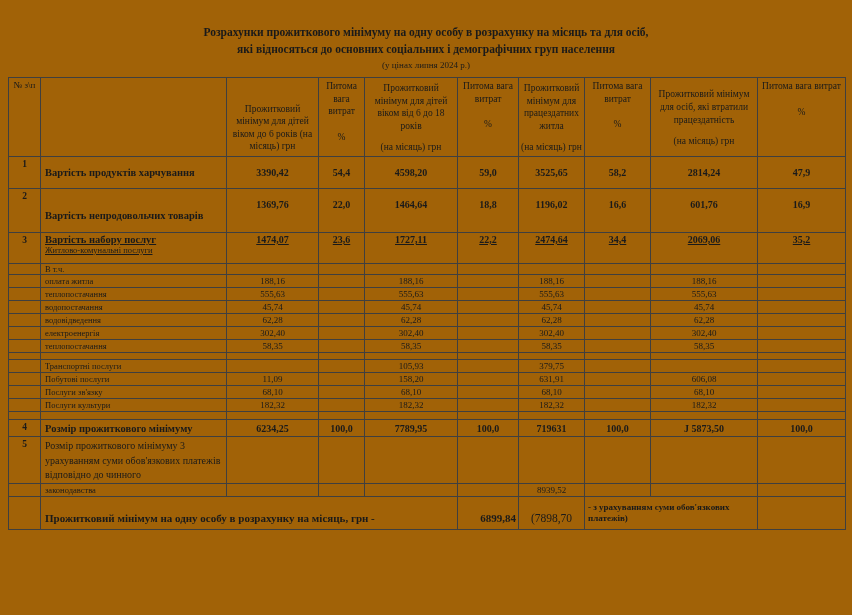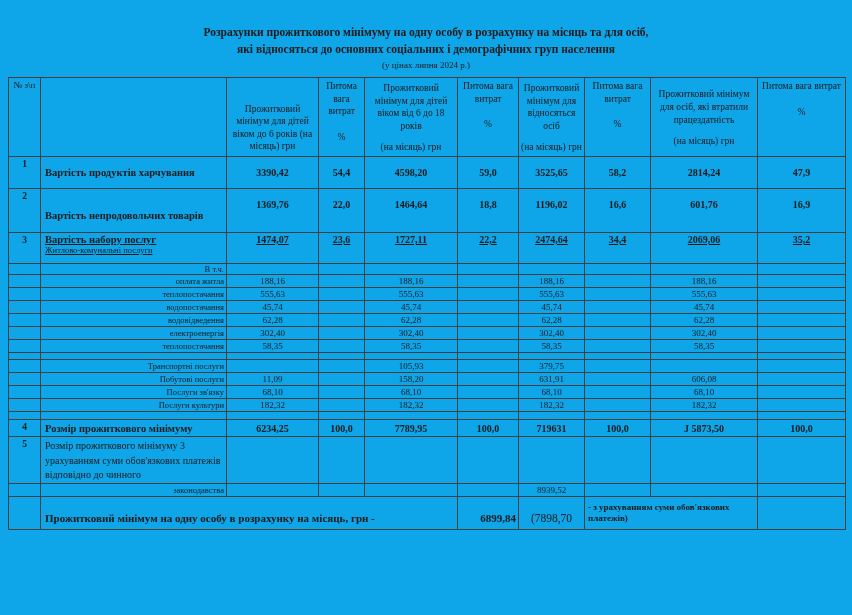--- a/index.html
+++ b/index.html
@@ -1,18 +1,18 @@
 <!DOCTYPE html>
 <html><head>
 <meta charset="utf-8">
 <style>
   * { margin:0; padding:0; box-sizing:border-box; }
   html,body { background:#e8e8e8; }
   .page {
-    position:relative; width:852px; height:615px; background:#0ea5e9;
+    position:relative; width:852px; height:615px; background:#a16207;
     font-family:"Liberation Serif","DejaVu Serif",serif; color:#1a1a1a;
     overflow:hidden; margin:0 auto;
   }
   .titles { position:absolute; top:24px; left:0; width:100%; text-align:center; }
   .title-line { font-size:11.5px; font-weight:bold; line-height:17px; }
   .subtitle { font-size:9px; margin-top:2px; }
 
   table.min-table {
     position:absolute; left:8px; top:77px; width:837px;
     border-collapse:collapse; table-layout:fixed;
@@ -30,21 +30,21 @@
 
   
   td.c-num { text-align:center; vertical-align:top; font-weight:bold; font-size:9.5px; padding-top:2px; }
   td.c-name { text-align:left; padding-left:4px; font-size:10.5px; font-weight:bold; vertical-align:middle; }
   td.c-val { text-align:center; font-size:10px; font-weight:bold; vertical-align:middle; }
   tr.vtop td.c-val, tr.vtop td.c-name { vertical-align:top; padding-top:1px;text-decoration:underline; }
   tr.vals-top td.c-val { vertical-align:top; padding-top:10px; }
   .name-sub { font-size:8.5px; font-weight:normal; line-height:10px; }
   tr.plain td.c-name { font-weight:normal; font-size:10px; line-height:14.5px; vertical-align:top; padding-top:2px; }
   
-  td.s-name { text-align:right; padding-left:4px; font-size:8.5px; font-weight:normal; vertical-align:middle; }
+  td.s-name { text-align:left; padding-left:4px; font-size:8.5px; font-weight:normal; vertical-align:middle; }
   td.s-val { text-align:center; font-size:9px; font-weight:normal; vertical-align:middle; }
   
   td.f-name { text-align:left; padding-left:4px; font-size:11px; font-weight:bold; vertical-align:bottom; padding-bottom:5px; }
   td.f-val-b { text-align:right; font-size:11px; font-weight:bold; vertical-align:bottom; padding-bottom:5px; }
   td.f-val-r { text-align:center; font-size:11.5px; font-weight:normal; vertical-align:bottom; padding-bottom:5px; }
   td.f-note { text-align:left; padding-left:3px; font-size:9px; font-weight:bold; line-height:11px; vertical-align:middle; }
 </style>
 </head>
 <body>
 
@@ -81,21 +81,21 @@
           </th>
           <th class="h-pm-mid">
             <div class="pm-main">Прожитковий мінімум для дітей віком від 6 до 18 років</div>
             <div class="pm-unit">(на місяць) грн</div>
           </th>
           <th class="h-pv">
             <div class="pv-label">Питома вага витрат</div>
             <div class="pv-pct">%</div>
           </th>
           <th class="h-pm-mid">
-            <div class="pm-main">Прожитковий мінімум для відносяться осіб</div>
+            <div class="pm-main">Прожитковий мінімум для працездатних житла</div>
             <div class="pm-unit">(на місяць) грн</div>
           </th>
           <th class="h-pv">
             <div class="pv-label">Питома вага витрат</div>
             <div class="pv-pct">%</div>
           </th>
           <th class="h-pm-mid">
             <div class="pm-main">Прожитковий мінімум для осіб, які втратили працездатність</div>
             <div class="pm-unit">(на місяць) грн</div>
           </th>

